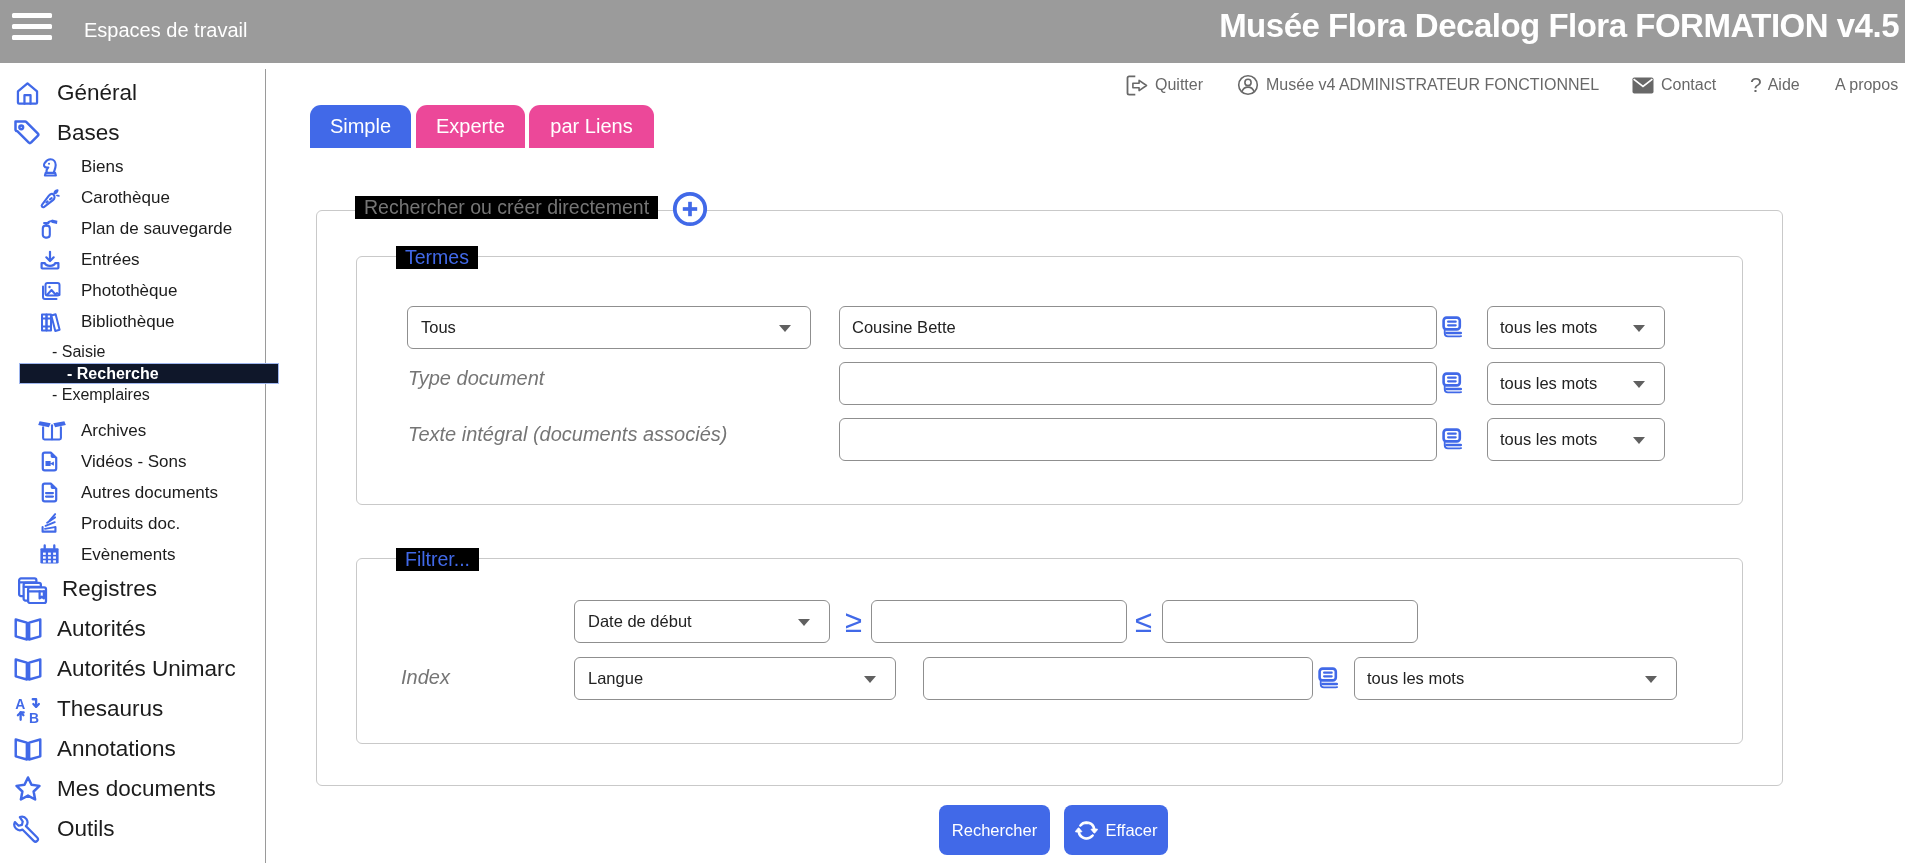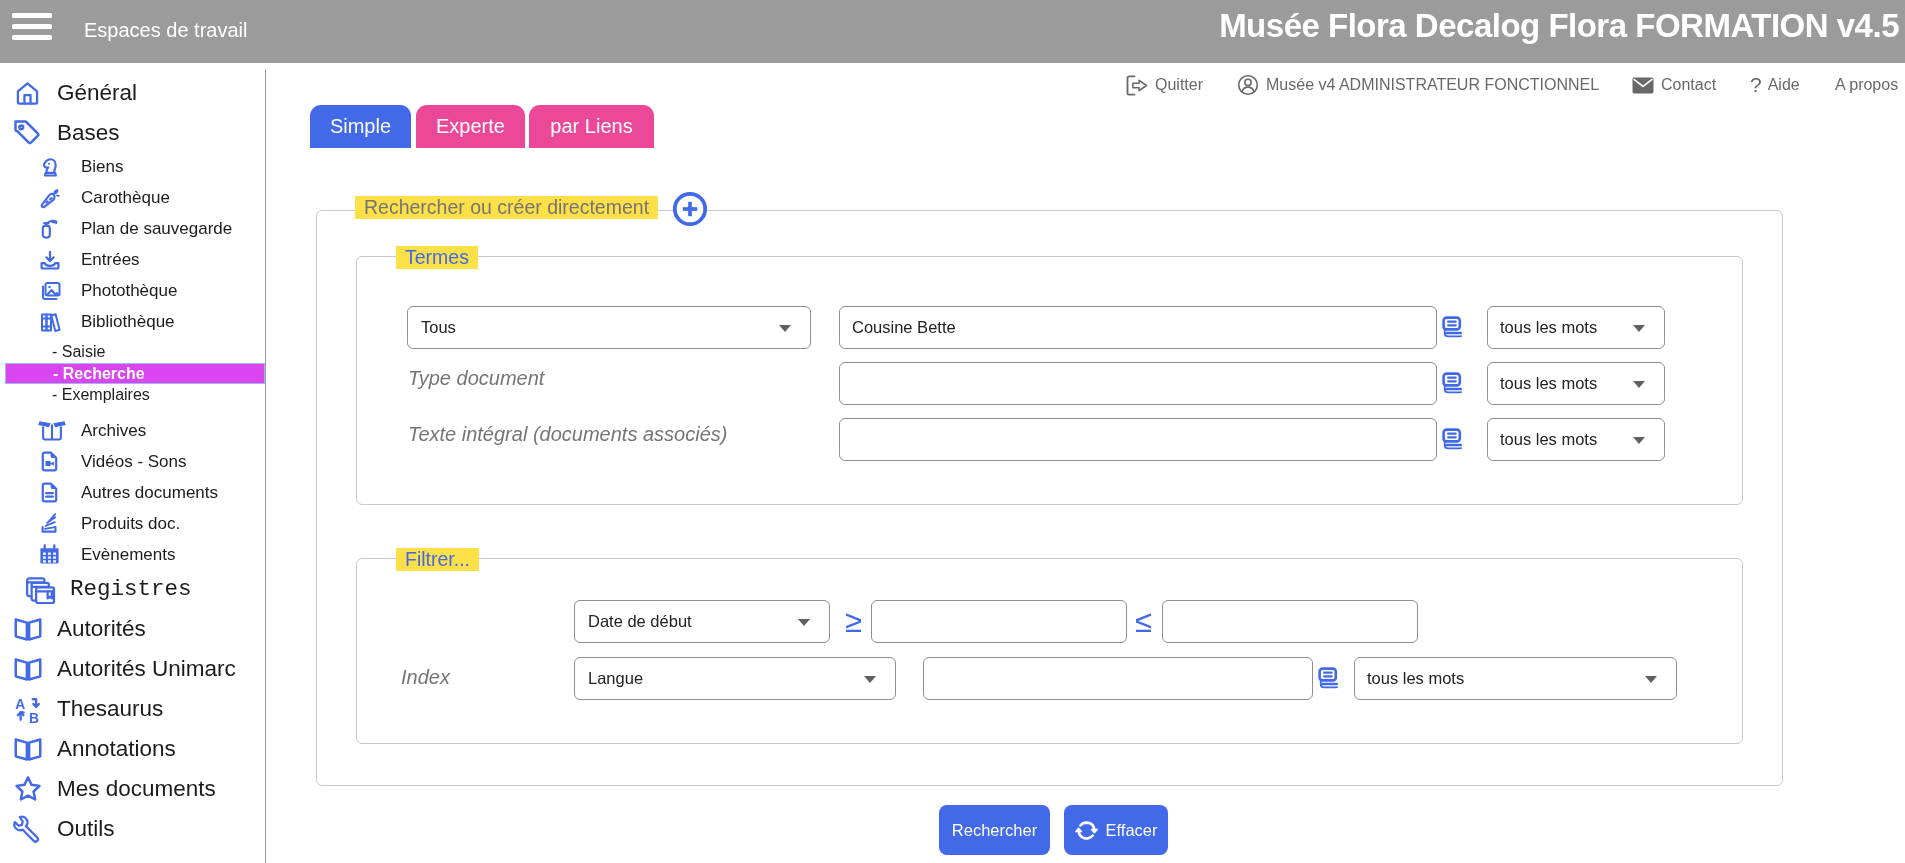--- a/index.html
+++ b/index.html
@@ -22,36 +22,36 @@
 .mi { position:absolute; display:flex; align-items:center; color:#1c1c1c; }
 .mi .ic { position:absolute; }
 .lvl1 { height:40px; font-size:22.5px; }
 .lvl1 .ic { left:14px; }
 .lvl1 .tx { position:absolute; left:57px; }
 .lvl2 { height:31px; font-size:17px; }
 .lvl2 .ic { left:38px; }
 .lvl2 .tx { position:absolute; left:81px; }
 .lvl3 { height:21px; font-size:16px; }
 .lvl3 .tx { position:absolute; left:52px;text-align:right; }
-.sel { background:#d946ef; border:1px solid #9fb6ee; left:5px; width:260px; }
+.sel { background:#0f172a; border:1px solid #9fb6ee; left:19px; width:260px; }
 .sel .tx { color:#fff; font-weight:bold; }
 
 
 #links { position:absolute; top:72px; left:0; width:1905px; height:26px; color:#686868; font-size:16px; }
 #links .lk { position:absolute; top:0; height:26px; display:flex; align-items:center; }
 #links svg { margin-right:7px; }
 
 
 .tab { position:absolute; top:105px; height:43px; border-radius:11px 11px 0 0; color:#fff; font-size:20px; text-align:center; line-height:43px; }
 .tab.on { background:#4169e8; }
 .tab.off { background:#ec4899; }
 
 
 .box { position:absolute; border:1px solid #c9c9c9; border-radius:6px; }
-.leg { position:absolute; background:#fde047; padding:0 9px; font-size:19.5px; white-space:nowrap; }
+.leg { position:absolute; background:#000000; padding:0 9px; font-size:19.5px; white-space:nowrap; }
 .leg.gray { color:#757575; }
 .leg.blue { color:#4169e8; }
 
 
 .ctl { position:absolute; background:#fff; border:1px solid #8f8f8f; border-radius:6px; height:43px; font-size:16.5px; color:#222; }
 .ctl .v { position:absolute; left:13px; top:0; line-height:41px; }
 .ctl .arrow { position:absolute; right:19px; top:18px; width:0; height:0;
   border-left:6.5px solid transparent; border-right:6.5px solid transparent; border-top:7px solid #606060; }
 .lbl { position:absolute; color:#757575; font-style:italic; font-size:20px; }
 .cmp { position:absolute; color:#4169e8; font-size:31px; font-weight:normal; }
@@ -205,21 +205,21 @@
         <rect x="10.5" y="14" width="2.9" height="2.4"></rect>
         <rect x="15.8" y="14" width="2.9" height="2.4"></rect>
         <rect x="5.2" y="18" width="2.9" height="2.4"></rect>
         <rect x="10.5" y="18" width="2.9" height="2.4"></rect>
         <rect x="15.8" y="18" width="2.9" height="2.4"></rect>
       </g>
     </svg>
   <span class="tx">Evènements</span>
 </div>
 
-<div class="mi lvl1" style="left:13px; top:569px; width:265px;font-family:Liberation Mono, monospace;">
+<div class="mi lvl1" style="left:5px; top:569px; width:265px;">
   <svg class="ic" width="30" height="30" viewBox="0 0 24 24" style="left:13px;" fill="#fff" stroke="#4169e8" stroke-width="1.8" stroke-linecap="round" stroke-linejoin="round">
       <rect x="0.9" y="3.5" width="13.8" height="14.2" rx="1.5"></rect>
       <path d="M1.1 6.6h13.4" fill="none"></path>
       <rect x="4.5" y="7.1" width="13.8" height="14.2" rx="1.5"></rect>
       <path d="M4.7 10.2h13.4" fill="none"></path>
       <rect x="8.1" y="10.7" width="14.3" height="12.6" rx="1.5"></rect>
       <path d="M8.3 13.9h13.9" fill="none"></path>
       <path d="M17.3 13.9v5.6l1.7-1.3 1.7 1.3v-5.6" fill="none"></path>
     </svg>
   <span class="tx">Registres</span>

